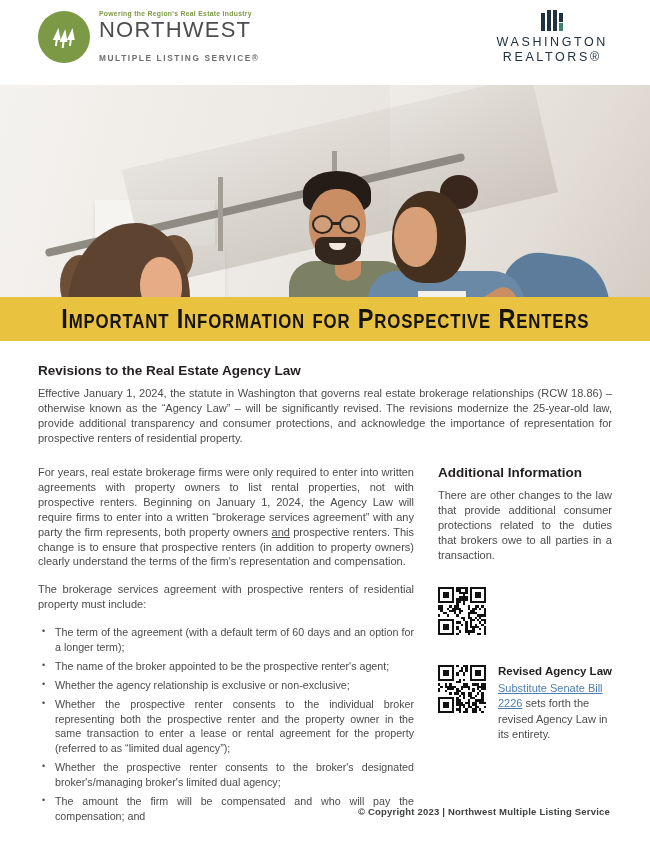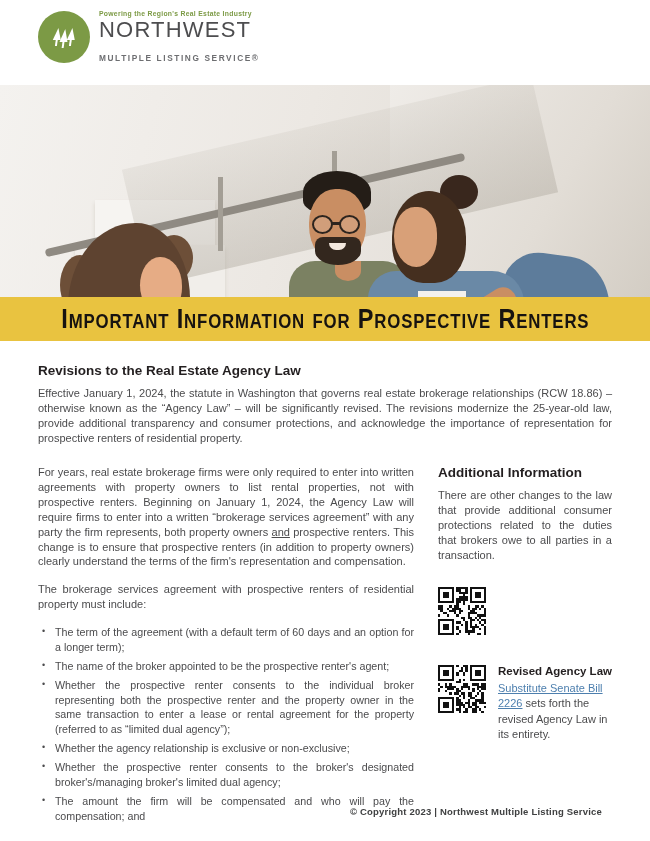--- a/index.html
+++ b/index.html
@@ -76,21 +76,21 @@
   .bullets { list-style:none; margin-top:13px; }
   .bullets li { position:relative; padding-left:17px; font-size:10.7px; line-height:1.37; color:#4b4b4d;
                 text-align:justify; margin-bottom:4.5px; }
   .bullets li::before { content:"•"; position:absolute; left:4px; top:0; font-size:9px; color:#4b4b4d; }
   .card { display:flex; gap:12px; margin-top:24px; }
   .card.second { margin-top:30px; }
   .qr { width:48px; height:48px; flex:none; background:#fff; }
   .card h3 { font-size:11.5px; font-weight:700; color:#231f20; margin-bottom:4px; }
   .card p { font-size:11px; line-height:1.42; color:#4b4b4d; }
   .link { color:#4d7fae; text-decoration:underline; cursor:pointer; }
-  .copyright { position:absolute; right:48px; bottom:24px; font-size:9.5px; font-weight:700;
+  .copyright { position:absolute; right:40px; bottom:24px; font-size:9.5px; font-weight:700;
                color:#3f4041; letter-spacing:.2px; }
 </style>
 </head>
 <body>
 
 <div class="page">
 
   <header class="top">
     <div class="nwmls">
       <div class="nwmls-circle">
@@ -104,20 +104,33 @@
               <rect x="25" y="16" width="2" height="6"></rect>
           </g>
         </svg>
       </div>
       <div class="nwmls-text">
         <div class="nw-tagline">Powering the Region's Real Estate Industry</div>
         <div class="nw-name">NORTHWEST</div>
         <div class="nw-sub">MULTIPLE LISTING SERVICE®</div>
       </div>
     </div>
+    <div class="war">
+      <span class="war-icon">
+        <svg width="26" height="21" viewBox="0 0 26 21" aria-hidden="true">
+          <rect x="2" y="3" width="4" height="18" fill="#22313f"></rect>
+          <rect x="8" y="0" width="4" height="21" fill="#22313f"></rect>
+          <rect x="14" y="0" width="4" height="21" fill="#22313f"></rect>
+          <rect x="20" y="3" width="4" height="9" fill="#22313f"></rect>
+          <rect x="20" y="13" width="4" height="8" fill="#3f8074"></rect>
+        </svg>
+      </span>
+      <div class="war-l1">WASHINGTON</div>
+      <div class="war-l2">REALTORS®</div>
+    </div>
   </header>
 
   <div class="photo">
     <div class="g">
       <div class="ph-stairlight"></div>
         <div class="ph-step1"></div>
         <div class="ph-step2"></div>
       <div class="ph-glass"></div>
         <div class="ph-handrail"></div>
       <div class="ph-post1"></div>
@@ -165,22 +178,22 @@
       <p class="body-p">Effective January 1, 2024, the statute in Washington that governs real estate brokerage relationships (RCW 18.86) – otherwise known as the “Agency Law” – will be significantly revised. The revisions modernize the 25-year-old law, provide additional transparency and consumer protections, and acknowledge the importance of representation for prospective renters of residential property.</p>
     </section>
 
     <div class="cols">
       <section class="col-left">
         <p class="body-p"><span>For years, real estate brokerage firms were only required to enter into written agreements with property owners to list rental properties, not with prospective renters. Beginning on January 1, 2024, the Agency Law will require firms to enter into a written “brokerage services agreement” with any party the firm represents, both property owners </span><span class="u">and</span><span> prospective renters. This change is to ensure that prospective renters (in addition to property owners) clearly understand the terms of the firm's representation and compensation.</span></p>
         <p class="body-p">The brokerage services agreement with prospective renters of residential property must include:</p>
         <ul class="bullets">
           <li>The term of the agreement (with a default term of 60 days and an option for a longer term);</li>
           <li>The name of the broker appointed to be the prospective renter's agent;</li>
+          <li>Whether the agency relationship is exclusive or non-exclusive;</li>
           <li>Whether the prospective renter consents to the individual broker representing both the prospective renter and the property owner in the same transaction to enter a lease or rental agreement for the property (referred to as “limited dual agency”);</li>
-          <li>Whether the agency relationship is exclusive or non-exclusive;</li>
           <li>Whether the prospective renter consents to the broker's designated broker's/managing broker's limited dual agency;</li>
           <li>The amount the firm will be compensated and who will pay the compensation; and</li>
 
         </ul>
       </section>
 
       <aside class="col-right">
         <div class="sec-h">Additional Information</div>
         <p class="body-p">There are other changes to the law that provide additional consumer protections related to the duties that brokers owe to all parties in a transaction.</p>
 

